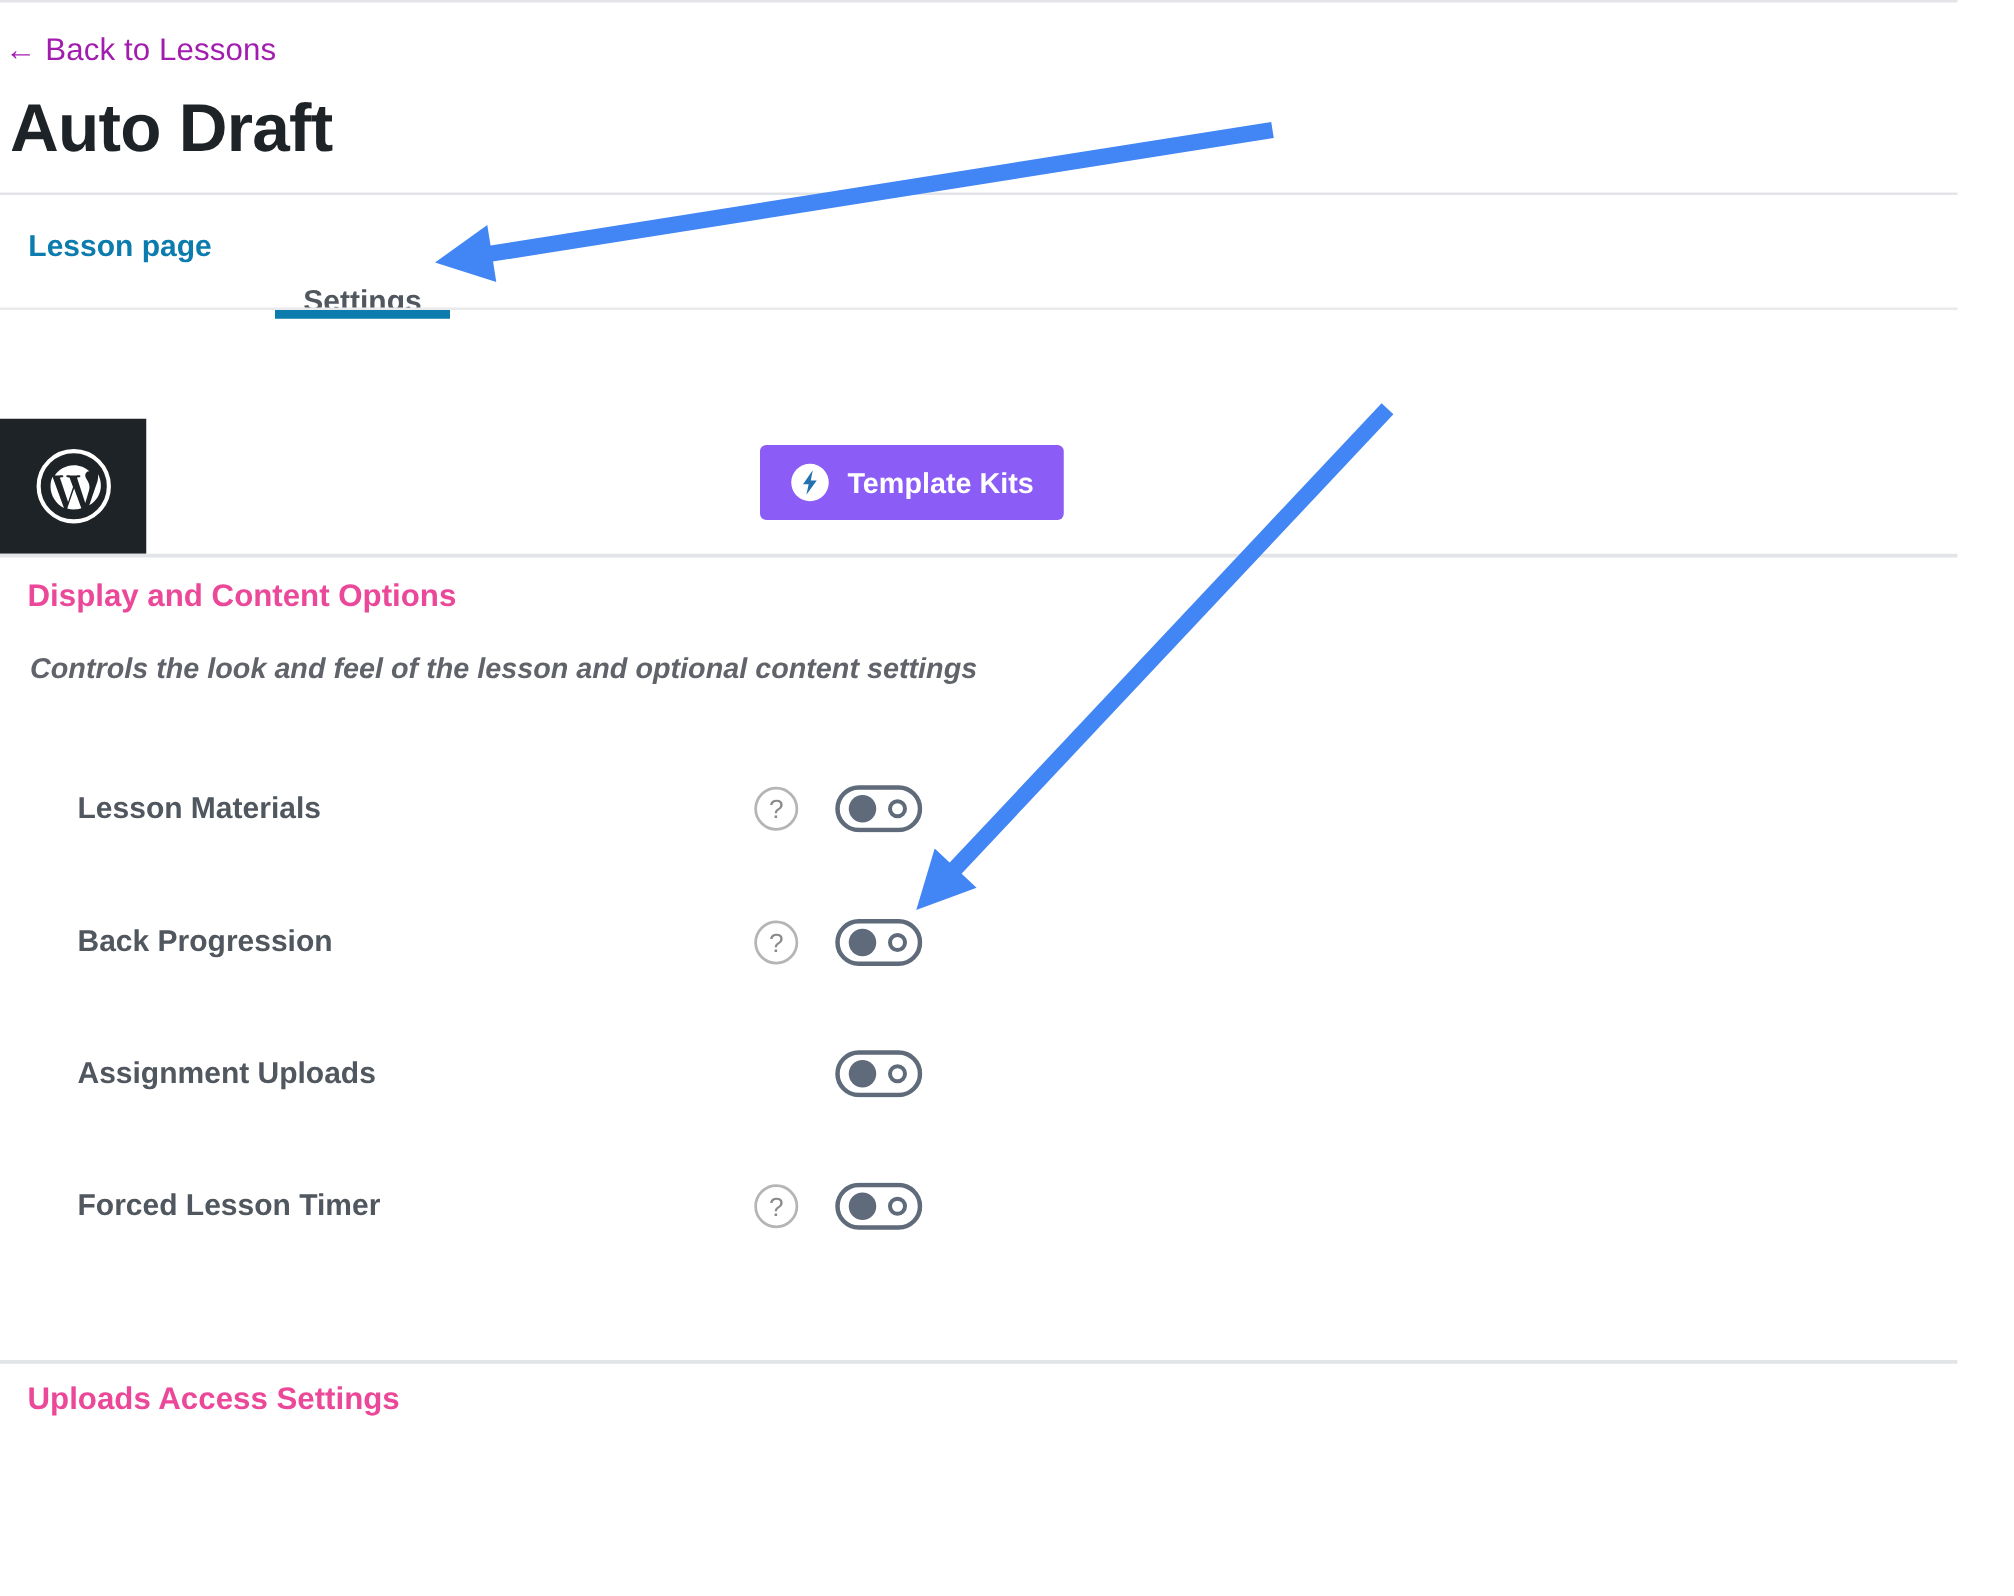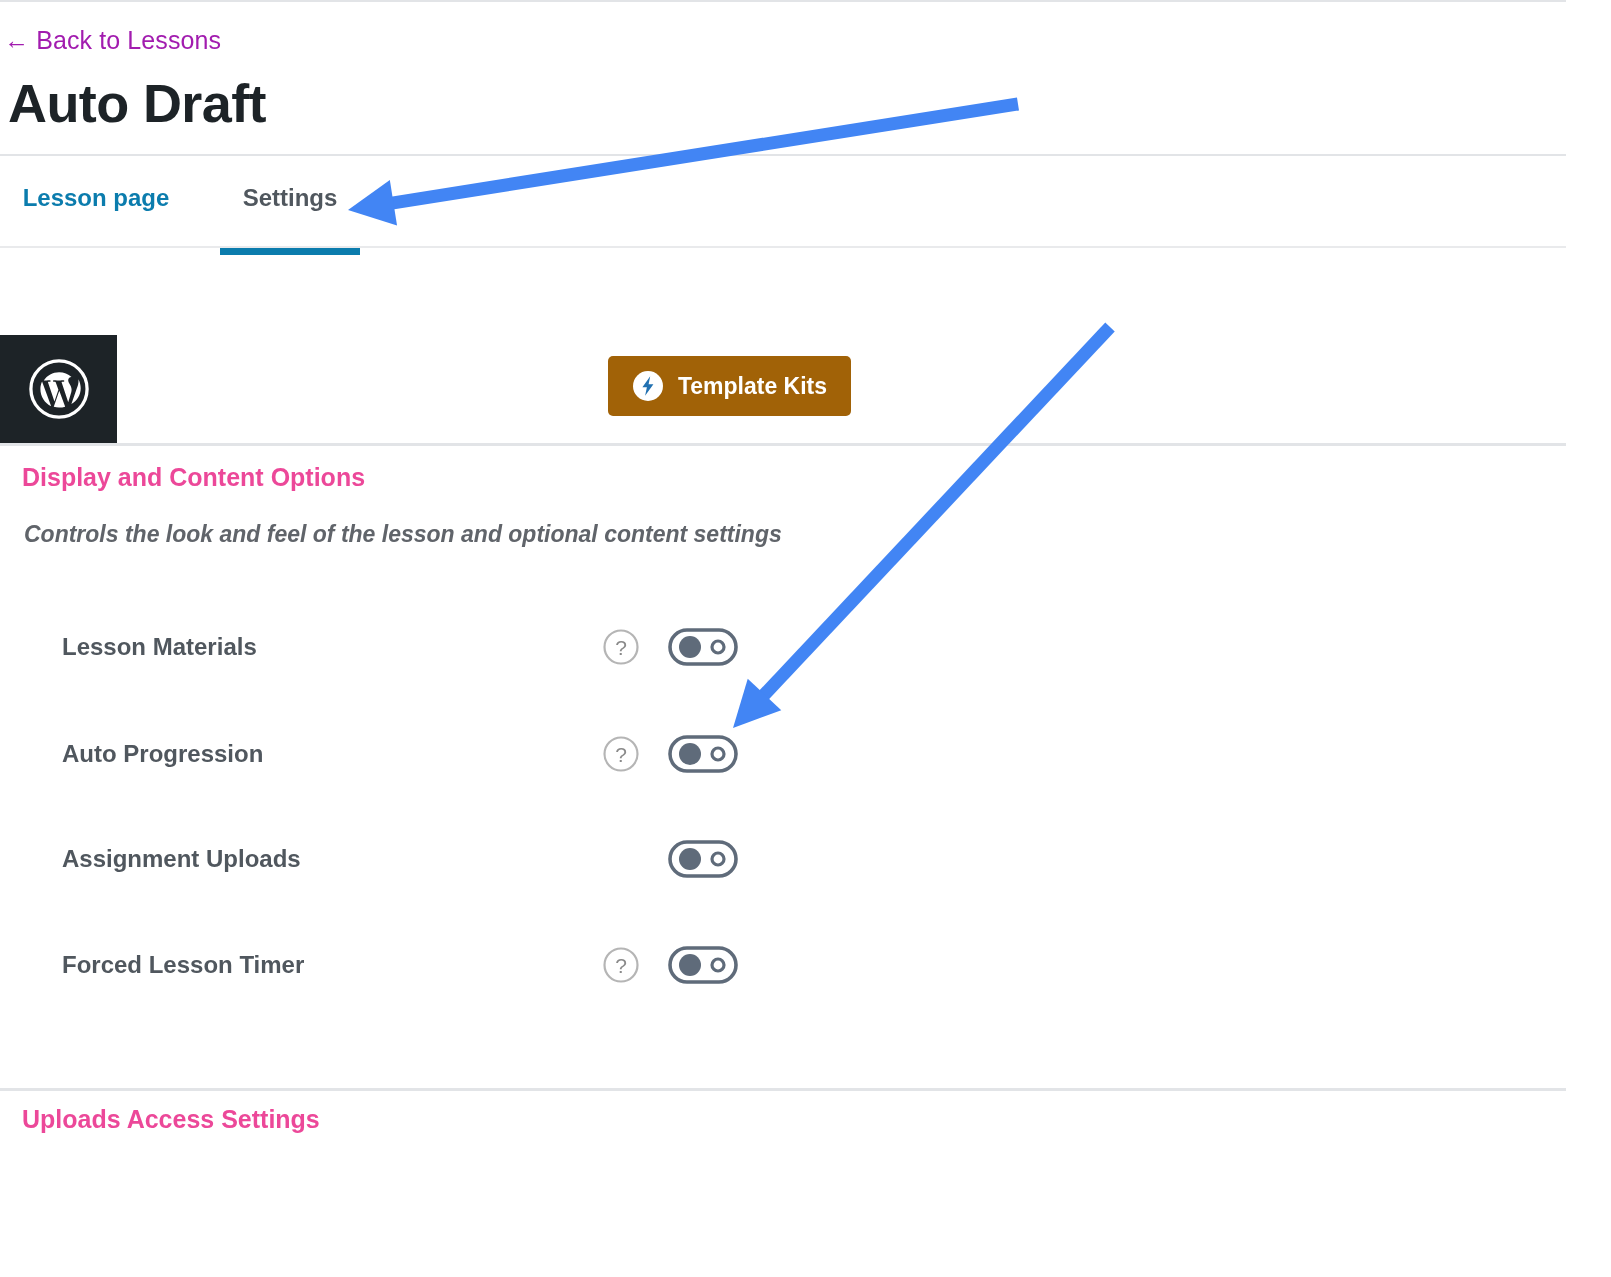--- a/index.html
+++ b/index.html
@@ -69,21 +69,21 @@
     height: 100px;
     display: flex;
     align-items: center;
     justify-content: center;
     font-size: 24px;
     font-weight: 700;
     white-space: nowrap;
     cursor: pointer;
   }
   .tab-lesson-page { left: 0px;   width: 192px; color: #0b7cad; }
-  .tab-settings    { left: 220px; width: 140px; color: #50575e; }
+  .tab-settings    { left: 220px; width: 140px; color: #50575e; margin-top: 44px; }
 
   .tab-underline {
     position: absolute;
     left: 220px; top: 248px;
     width: 140px; height: 7px;
     background: #0b7cad;
   }
 
   .rule-under-tabs {
     position: absolute;
@@ -101,21 +101,21 @@
     display: flex;
     align-items: center;
     justify-content: center;
   }
 
   
   .tk-button {
     position: absolute;
     left: 608px; top: 356px;
     width: 243px; height: 60px;
-    background: #a16207;
+    background: #8b5cf6;
     border: none;
     border-radius: 5px;
     display: flex;
     align-items: center;
     justify-content: center;
     gap: 14px;
     cursor: pointer;
     padding: 0;
   }
   .tk-button .tk-label {
@@ -267,21 +267,21 @@
       <text x="19" y="26.5" text-anchor="middle" font-family="Liberation Sans, sans-serif" font-size="21" fill="#8a8a8a">?</text>
     </svg>
     <svg class="toggle" viewBox="0 0 70 38">
       <rect x="2" y="2" width="66" height="34" rx="17" fill="#ffffff" stroke="#5f6b7a" stroke-width="3.6"></rect>
       <circle cx="22" cy="19" r="11" fill="#5f6b7a"></circle>
       <circle cx="50" cy="19" r="6" fill="none" stroke="#5f6b7a" stroke-width="3.2"></circle>
     </svg>
   </div>
 
   <div class="setting-row row-video-progression">
-    <span class="setting-label">Auto Progression</span>
+    <span class="setting-label">Back Progression</span>
     <svg class="help-icon" viewBox="0 0 38 38">
       <circle cx="19" cy="19" r="16.5" fill="none" stroke="#b5b5b5" stroke-width="2.2"></circle>
       <text x="19" y="26.5" text-anchor="middle" font-family="Liberation Sans, sans-serif" font-size="21" fill="#8a8a8a">?</text>
     </svg>
     <svg class="toggle" viewBox="0 0 70 38">
       <rect x="2" y="2" width="66" height="34" rx="17" fill="#ffffff" stroke="#5f6b7a" stroke-width="3.6"></rect>
       <circle cx="22" cy="19" r="11" fill="#5f6b7a"></circle>
       <circle cx="50" cy="19" r="6" fill="none" stroke="#5f6b7a" stroke-width="3.2"></circle>
     </svg>
   </div>

